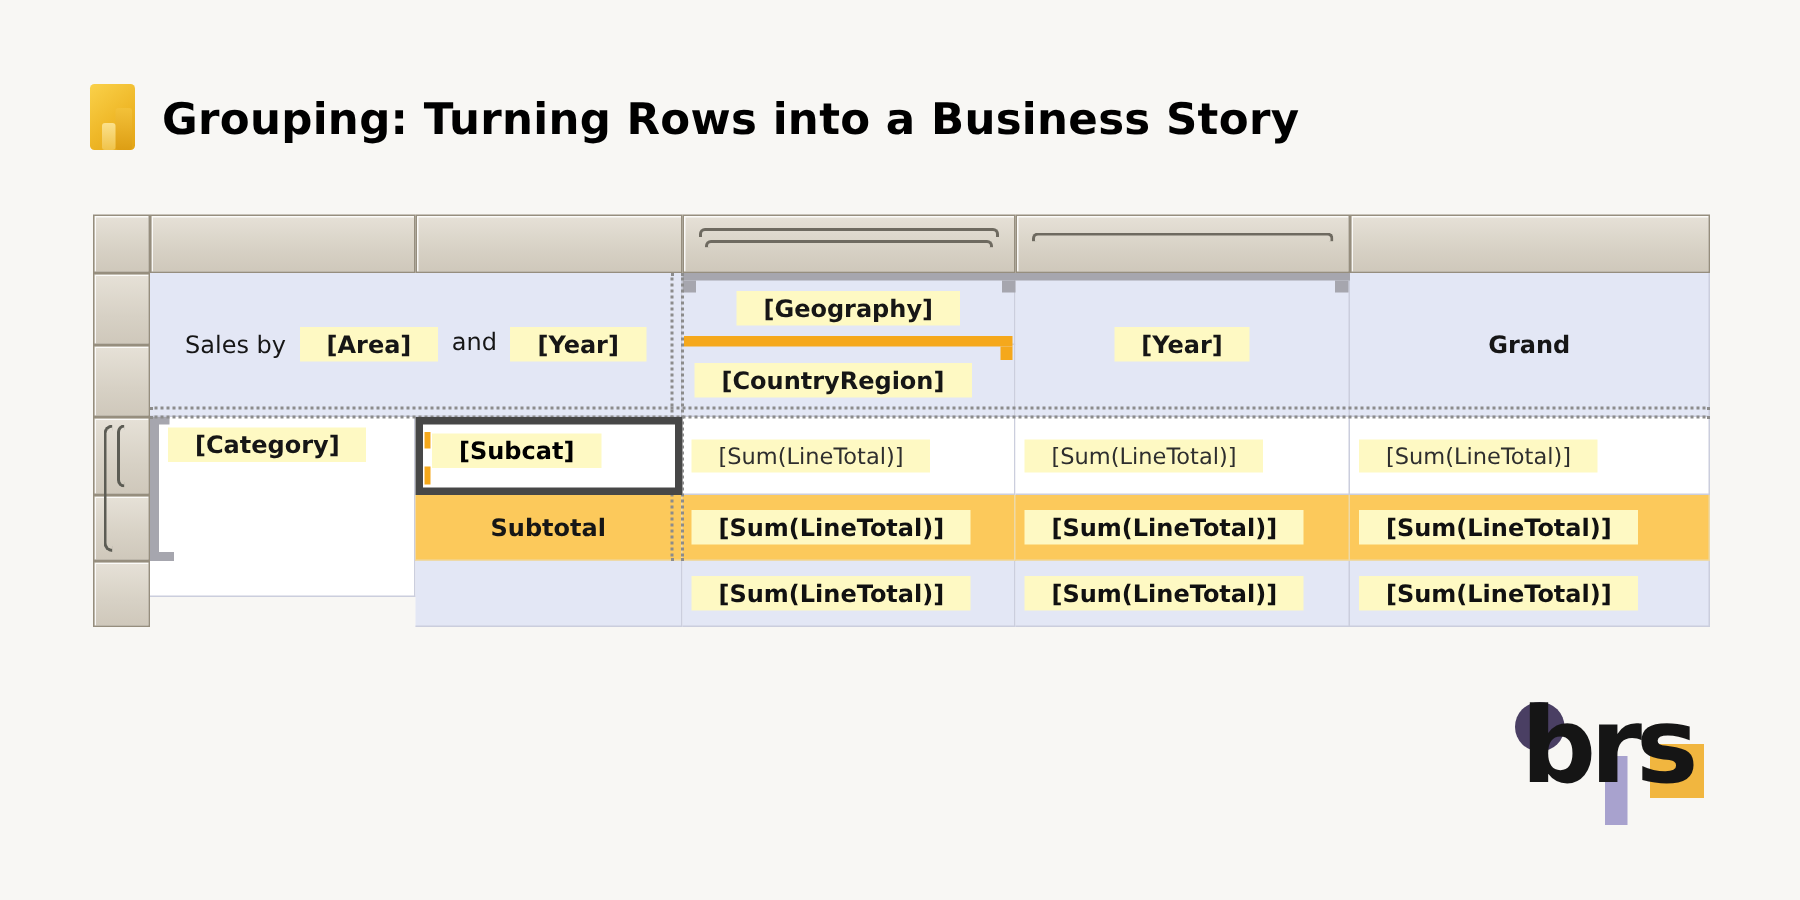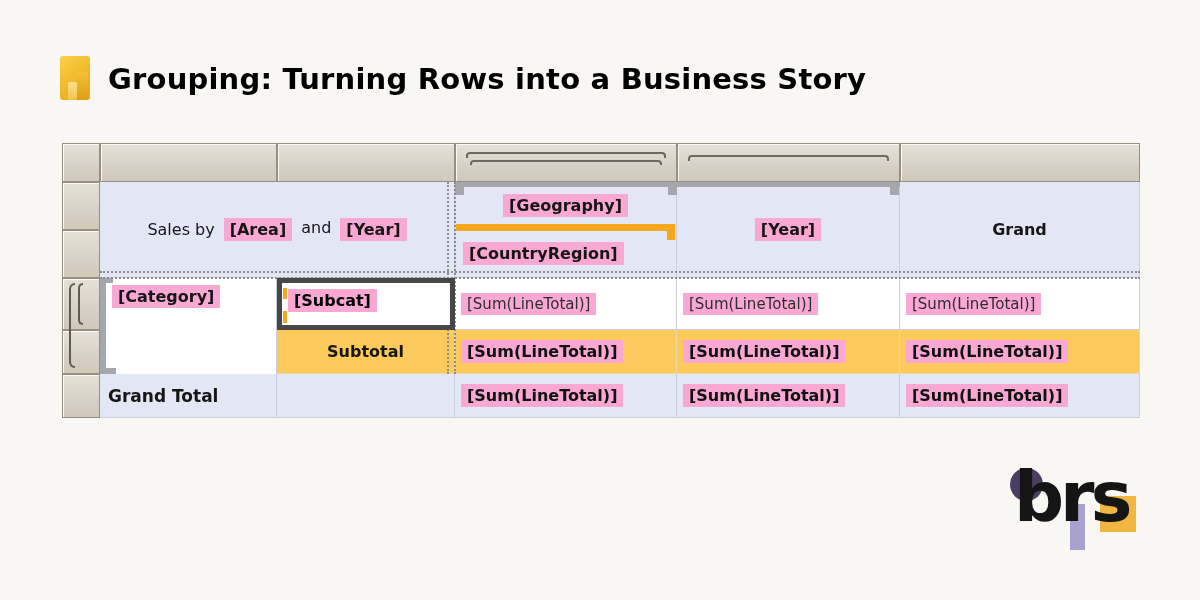--- a/index.html
+++ b/index.html
@@ -17,21 +17,21 @@
   .page-title{font-size:29px;font-weight:bold;color:#F0A848;letter-spacing:.2px;}
   
   .handle{position:absolute;box-sizing:border-box;
           background:linear-gradient(180deg,#E6E1D7 0%,#D7D1C5 60%,#CFC8BB 100%);
           border:1px solid #968E7E;box-shadow:inset 1px 1px 0 rgba(255,255,255,.85);}
   .cell{position:absolute;box-sizing:border-box;display:flex;align-items:center;
         font-size:16px;color:#161616;border-right:1px solid #CBCEDD;border-bottom:1px solid #CBCEDD;}
   .lav{background:#E3E7F5;}
   .white{background:#FFFFFF;}
   .orange{background:#FCC95B;border-right:1px solid #EDD9A8;border-bottom:1px solid #EDD9A8;}
-  .hl{background:#f9a8d4;padding:2px 6px;display:inline-block;white-space:nowrap;}
+  .hl{background:#fef9c3;padding:2px 18px;display:inline-block;white-space:nowrap;}
   .bold{font-weight:bold;}
   .center{justify-content:center;}
   .padl{padding-left:8px;}
   .sum{font-size:15px;color:#2E2E2E;}
   .sumb{font-size:16px;font-weight:bold;color:#111;}
   
   .dot-h{position:absolute;height:0;border-top:2px dotted #8C8C8C;}
   .dot-v{position:absolute;width:0;border-left:2px dotted #8C8C8C;}
   .graybar{position:absolute;background:#A6A6AE;}
   .orangebar{position:absolute;background:#F5A81C;}
@@ -142,23 +142,20 @@
   <div class="cell orange" style="left:455px;top:330px;width:222px;height:44px;padding-left:6px;">
     <span class="hl sumb">[Sum(LineTotal)]</span>
   </div>
   <div class="cell orange" style="left:677px;top:330px;width:223px;height:44px;padding-left:6px;">
     <span class="hl sumb">[Sum(LineTotal)]</span>
   </div>
   <div class="cell orange" style="left:900px;top:330px;width:240px;height:44px;padding-left:6px;">
     <span class="hl sumb">[Sum(LineTotal)]</span>
   </div>
 
-  <div class="cell lav bold padl" style="left:100px;top:374px;width:177px;height:44px;font-size:17px;">
-    <span>Grand Total</span>
-  </div>
   <div class="cell lav" style="left:277px;top:374px;width:178px;height:44px;"></div>
   <div class="cell lav" style="left:455px;top:374px;width:222px;height:44px;padding-left:6px;">
     <span class="hl sumb">[Sum(LineTotal)]</span>
   </div>
   <div class="cell lav" style="left:677px;top:374px;width:223px;height:44px;padding-left:6px;">
     <span class="hl sumb">[Sum(LineTotal)]</span>
   </div>
   <div class="cell lav" style="left:900px;top:374px;width:240px;height:44px;padding-left:6px;">
     <span class="hl sumb">[Sum(LineTotal)]</span>
   </div>

